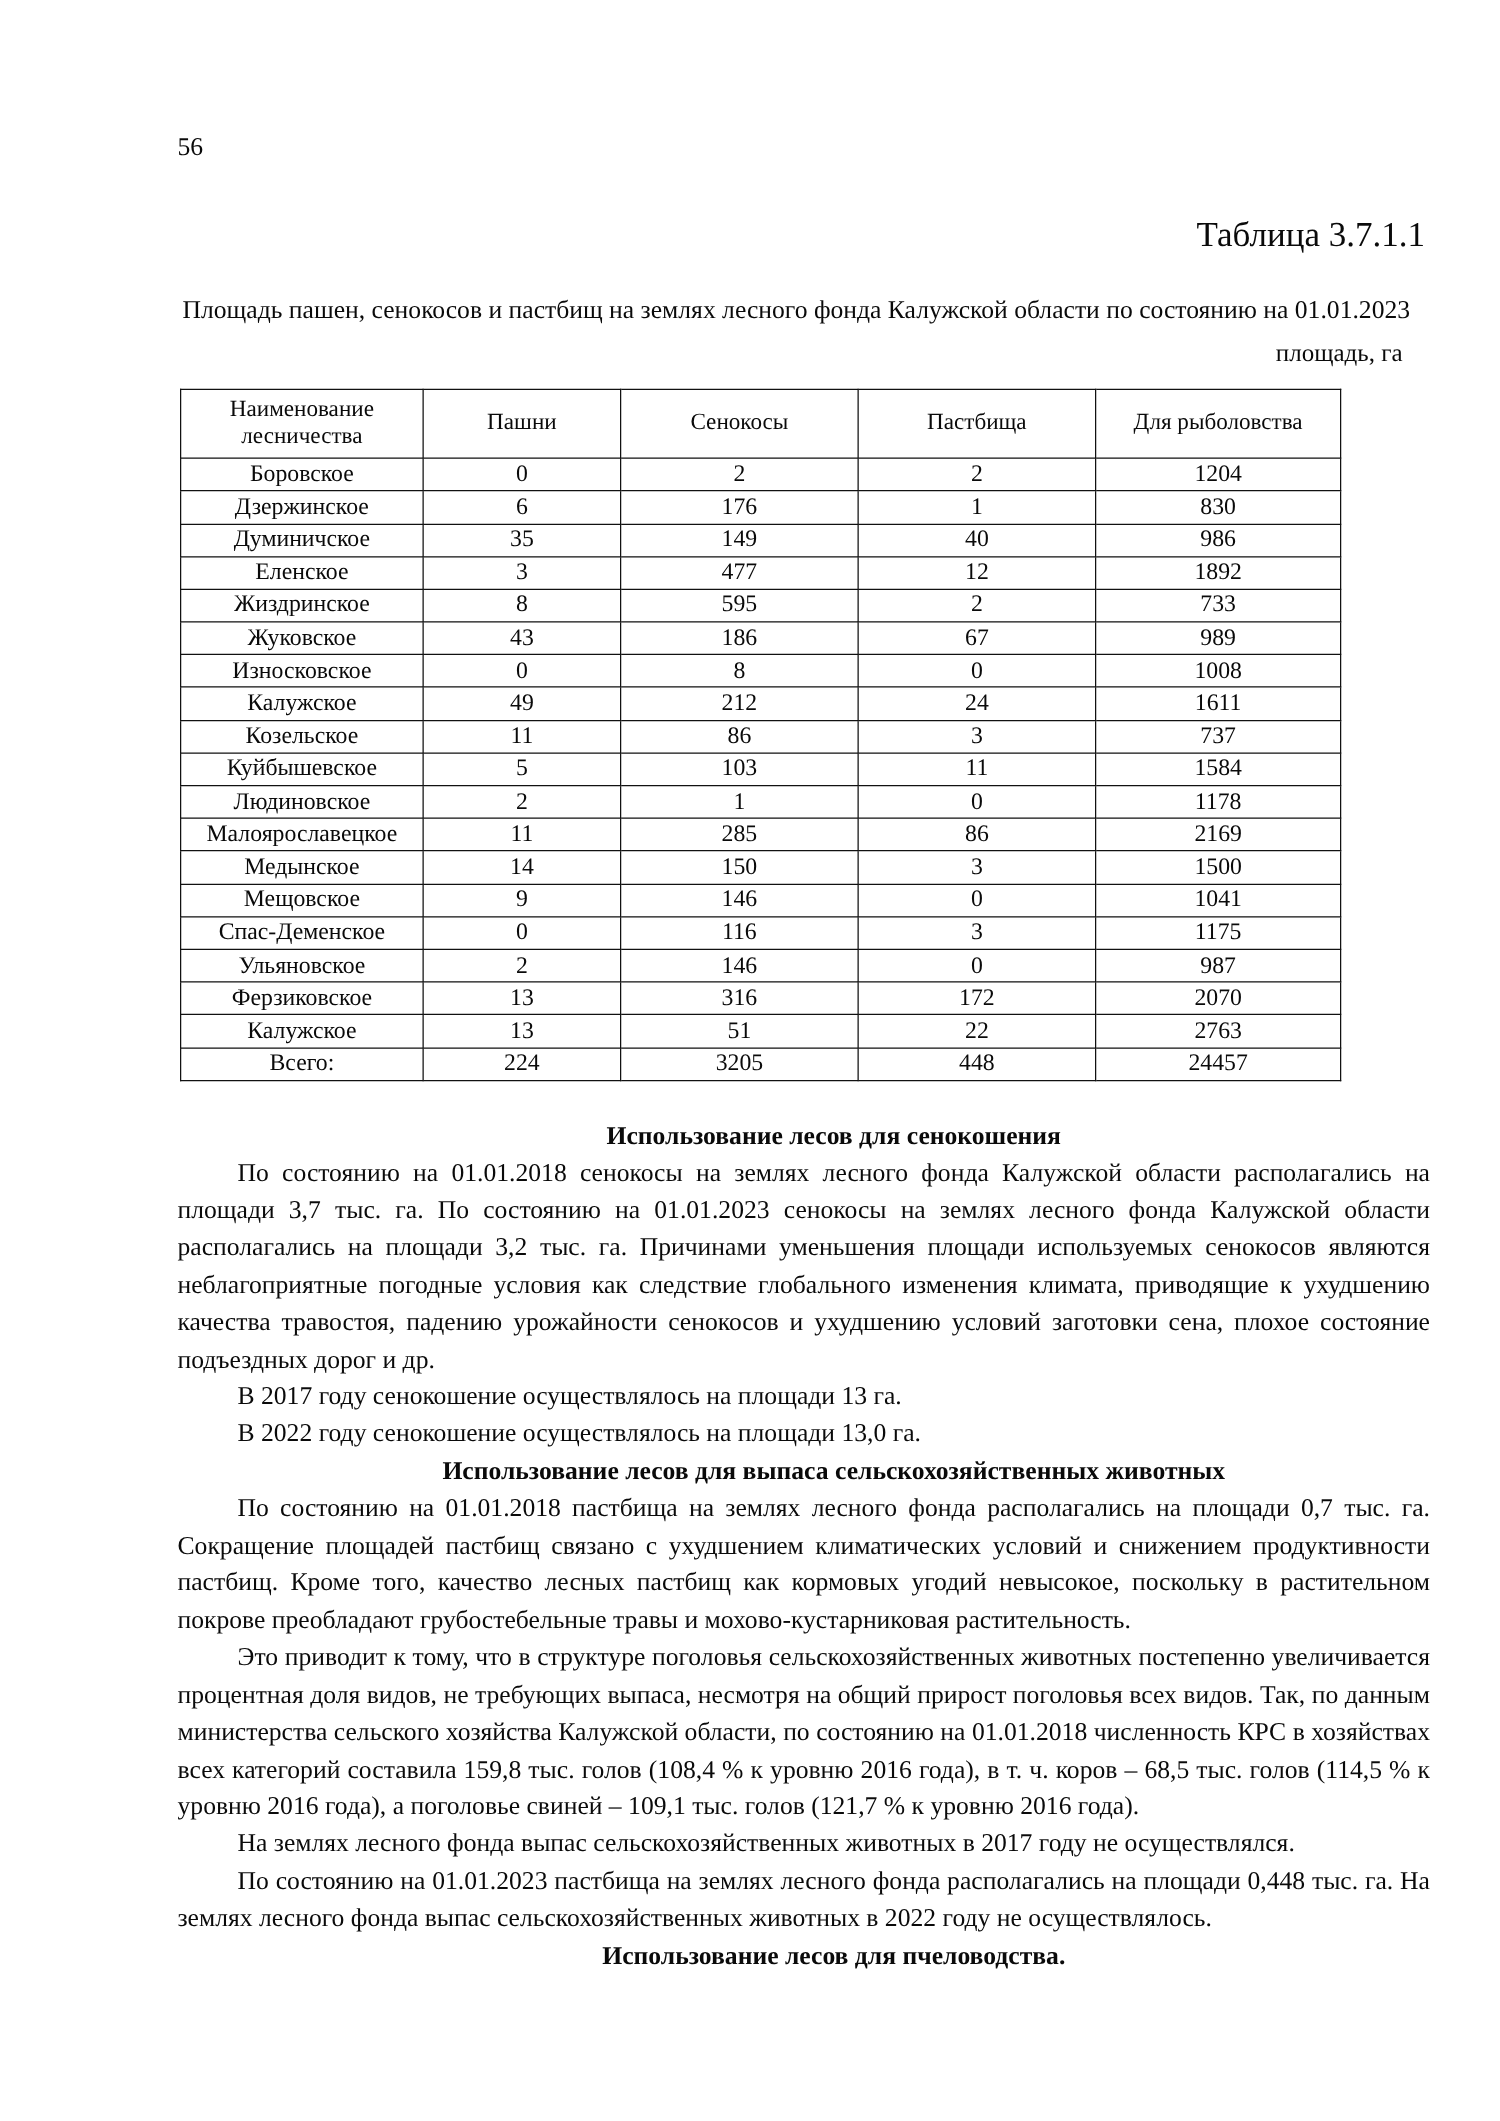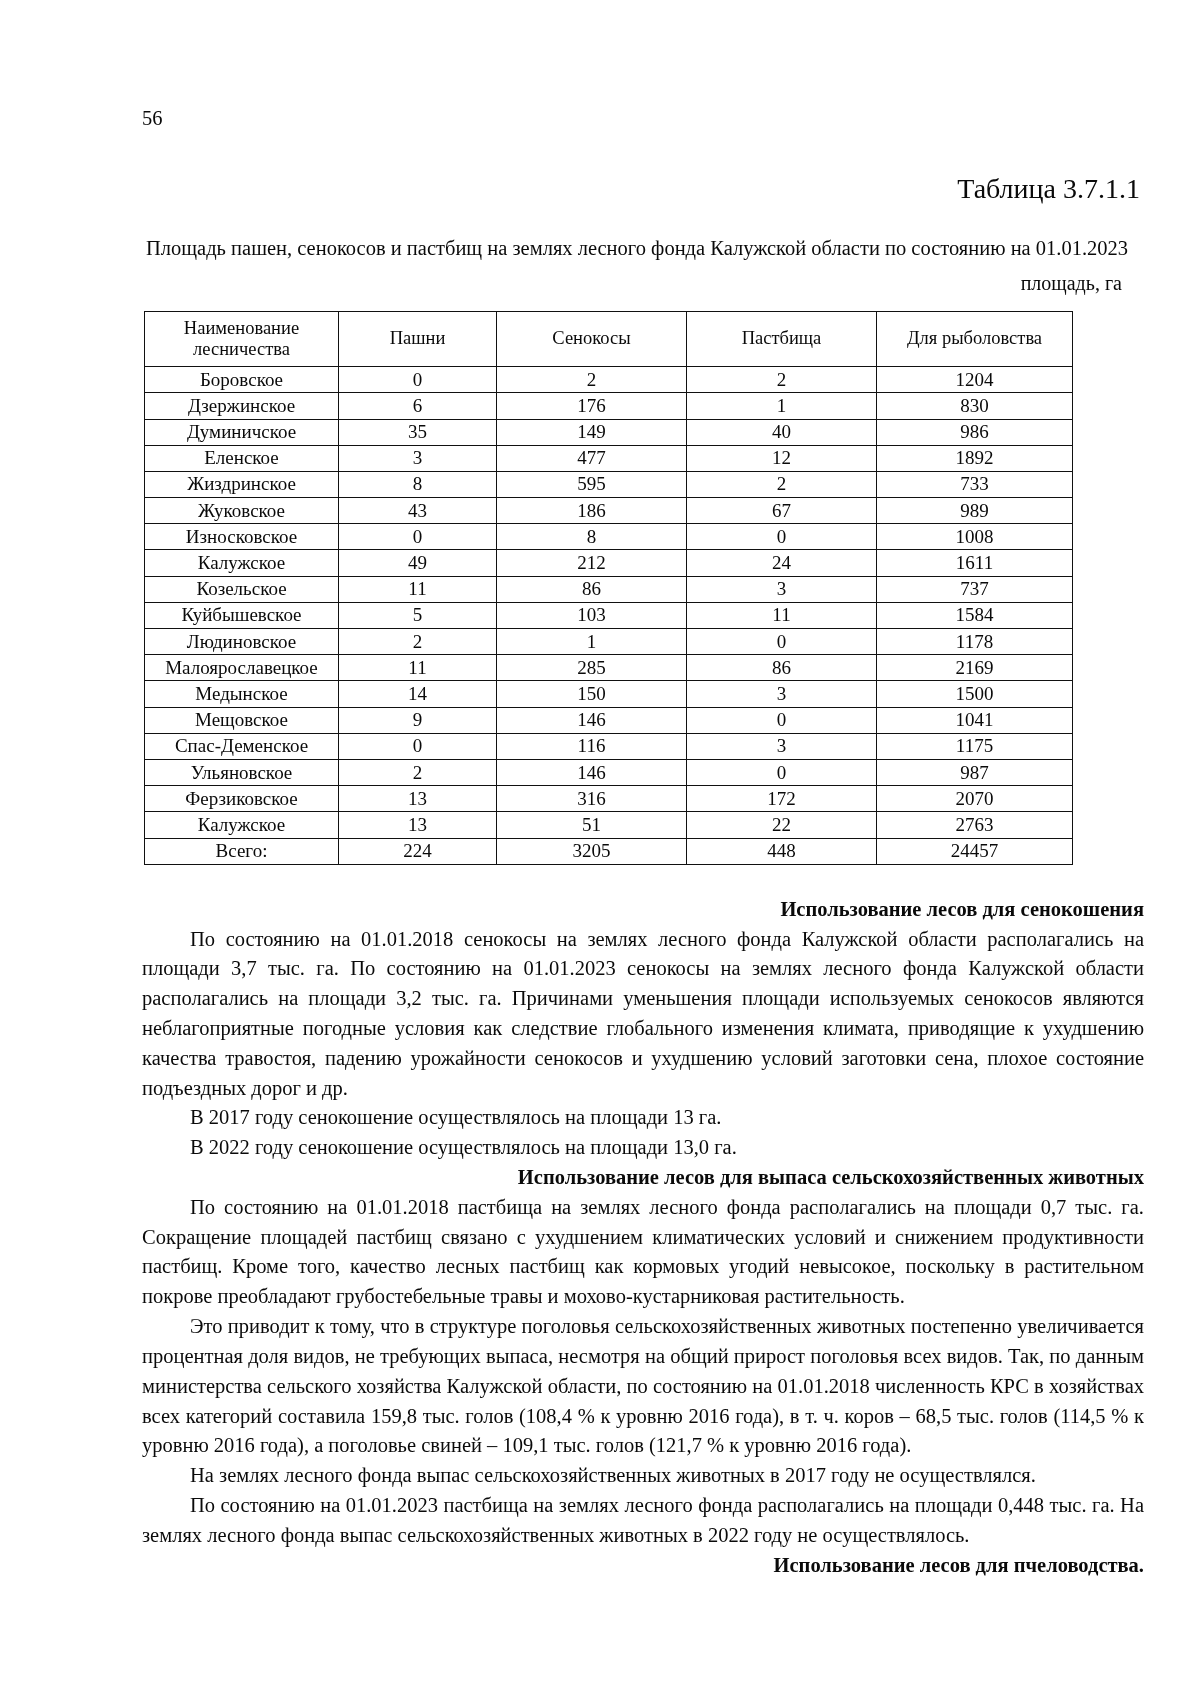--- a/index.html
+++ b/index.html
@@ -95,21 +95,21 @@
     line-height: 1.455;
   }
   .body-text p {
     margin: 0;
     text-align: justify;
     text-indent: 48px;
     hyphens: manual;
   }
   .body-text p.heading {
     font-weight: bold;
-    text-align: right;
+    text-align: center;
     text-indent: 48px;
   }
   .body-text p:last-child { margin-bottom: 0; }
 </style>
 </head>
 <body>
 
 <div class="page">
   <div class="content">
 

